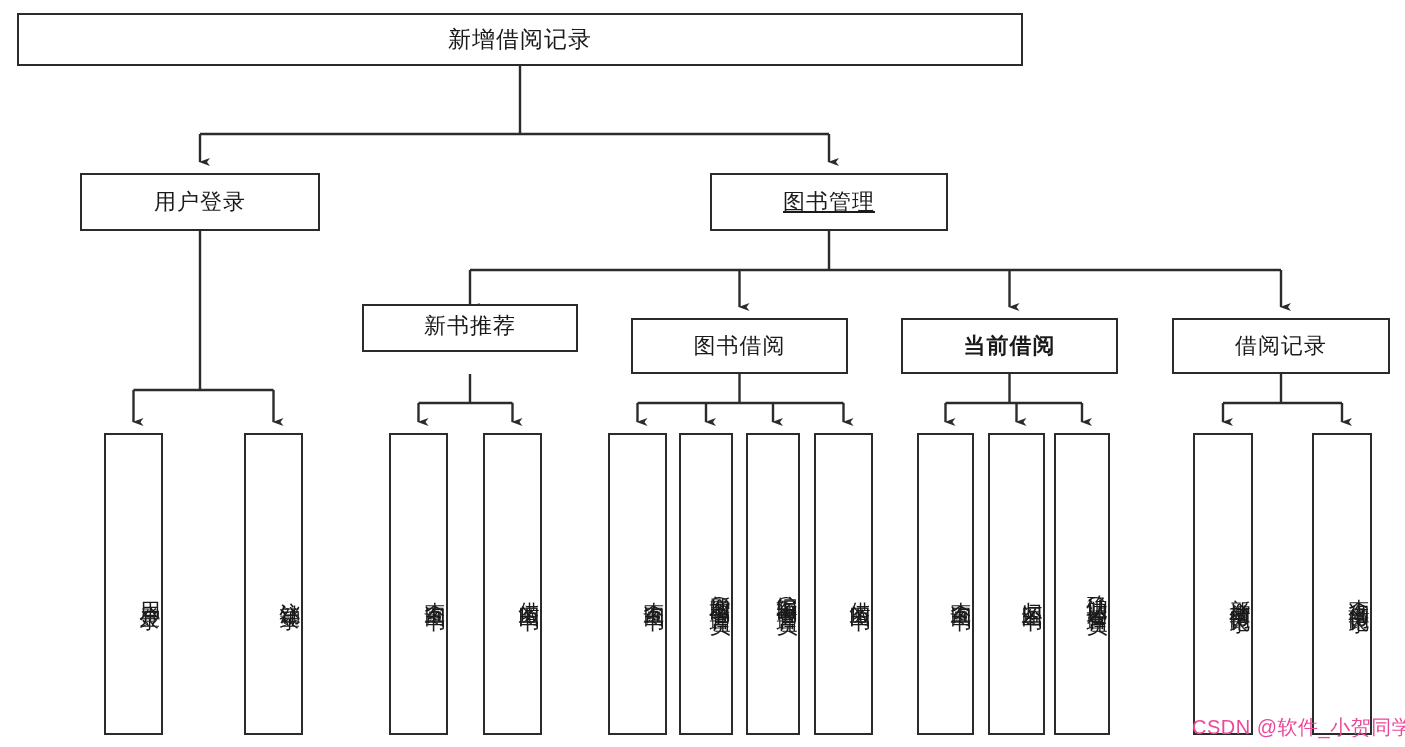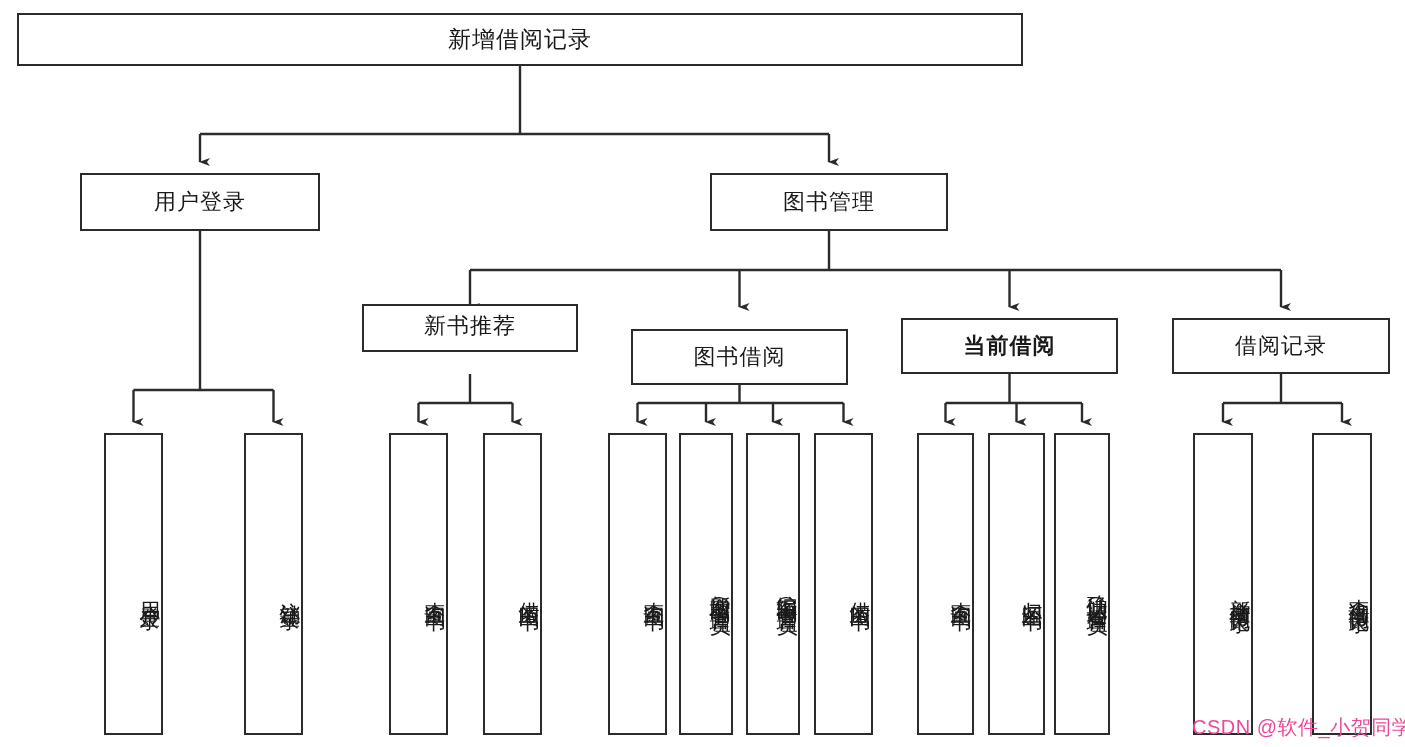--- a/index.html
+++ b/index.html
@@ -115,29 +115,29 @@
         <path d="M1342,403 L1342,422" marker-end="url(#arrow)"></path>
       </g>
   </svg>
 
   <div class="node root horiz" style="left: 17px; top: 13px; width: 1006px; height: 53px;">新增借阅记录</div>
 
   <div id="level1-layer">
       <div class="node horiz" style="left: 80px; top: 173px; width: 240px; height: 58px;">
         <span>用户登录</span>
       </div>
-      <div class="node horiz" style="left: 710px; top: 173px; width: 238px; height: 58px;">
+      <div class="node horiz" style="left: 710px; top: 173px; width: 238px; height: 58px; text-decoration: underline;">
         <span>图书管理</span>
       </div>
     </div>
   <div id="level2-layer">
       <div class="node horiz" style="left: 362px; top: 304px; width: 216px; height: 48px; font-family: Liberation Mono, monospace;">
         <span>新书推荐</span>
       </div>
-      <div class="node horiz" style="left: 631px; top: 318px; width: 217px; height: 56px; margin-top: 11px;">
+      <div class="node horiz" style="left: 631px; top: 318px; width: 217px; height: 56px;">
         <span>图书借阅</span>
       </div>
       <div class="node horiz" style="left: 901px; top: 318px; width: 217px; height: 56px; font-weight: bold;">
         <span>当前借阅</span>
       </div>
       <div class="node horiz" style="left: 1172px; top: 318px; width: 218px; height: 56px; align-items: center;">
         <span>借阅记录</span>
       </div>
     </div>
   <div id="leaf-layer">

